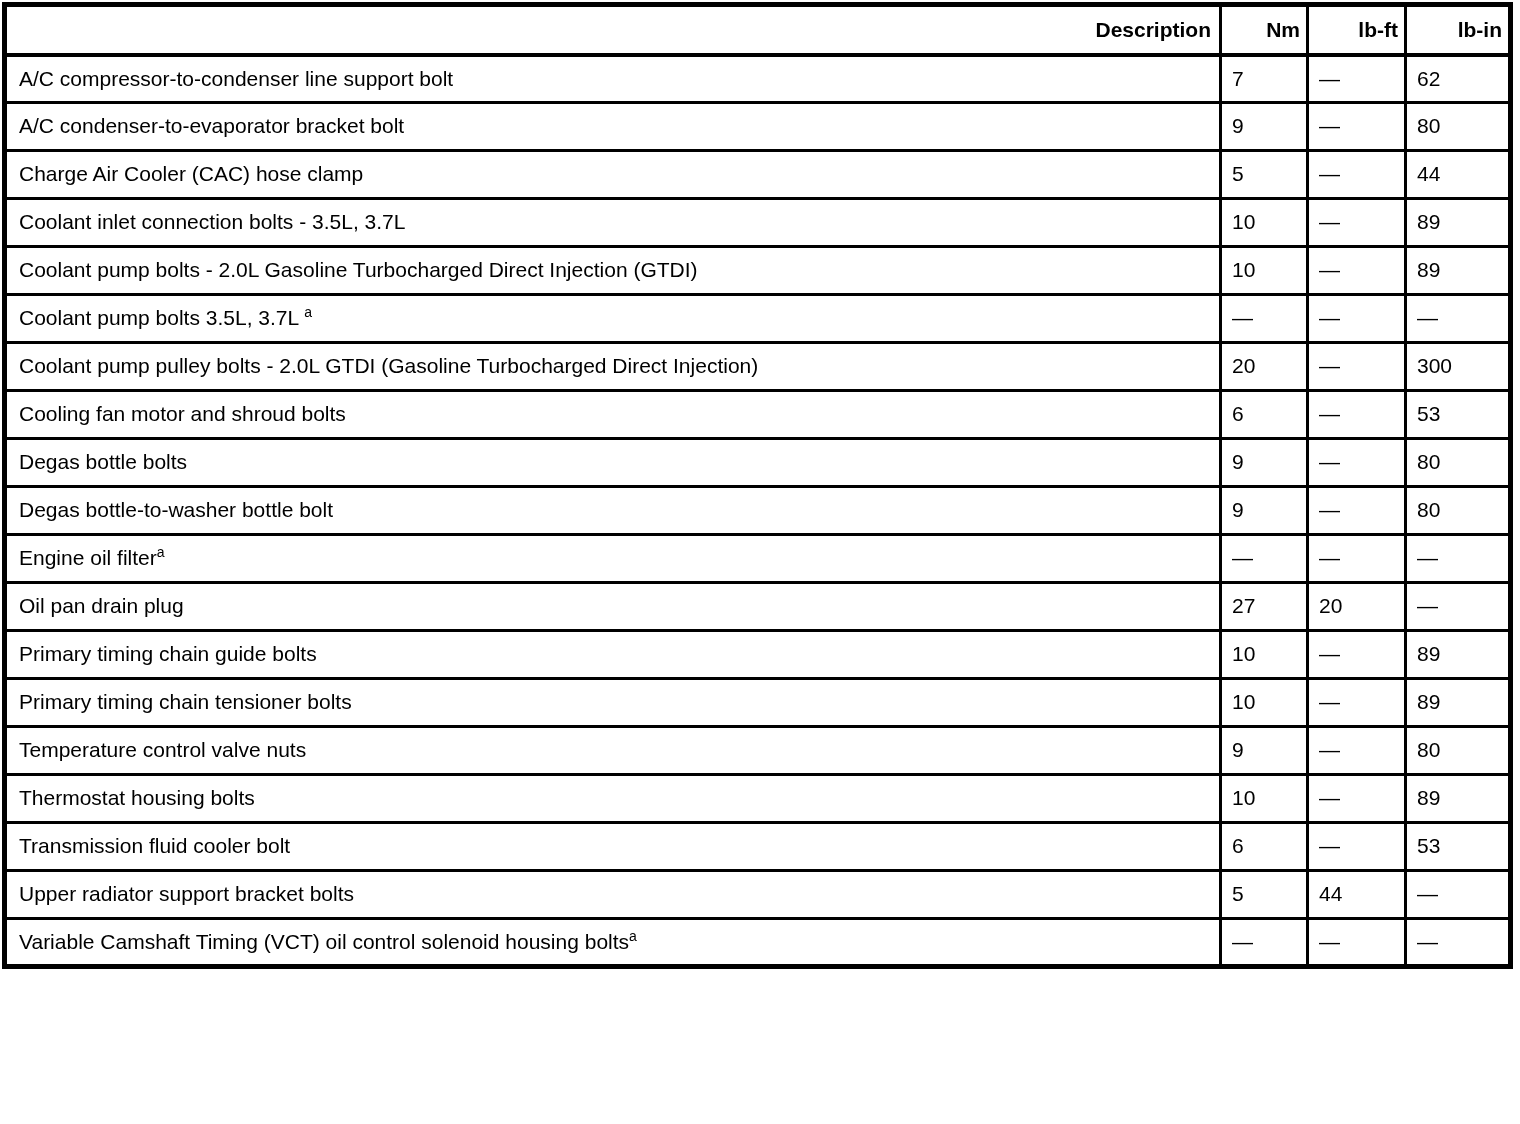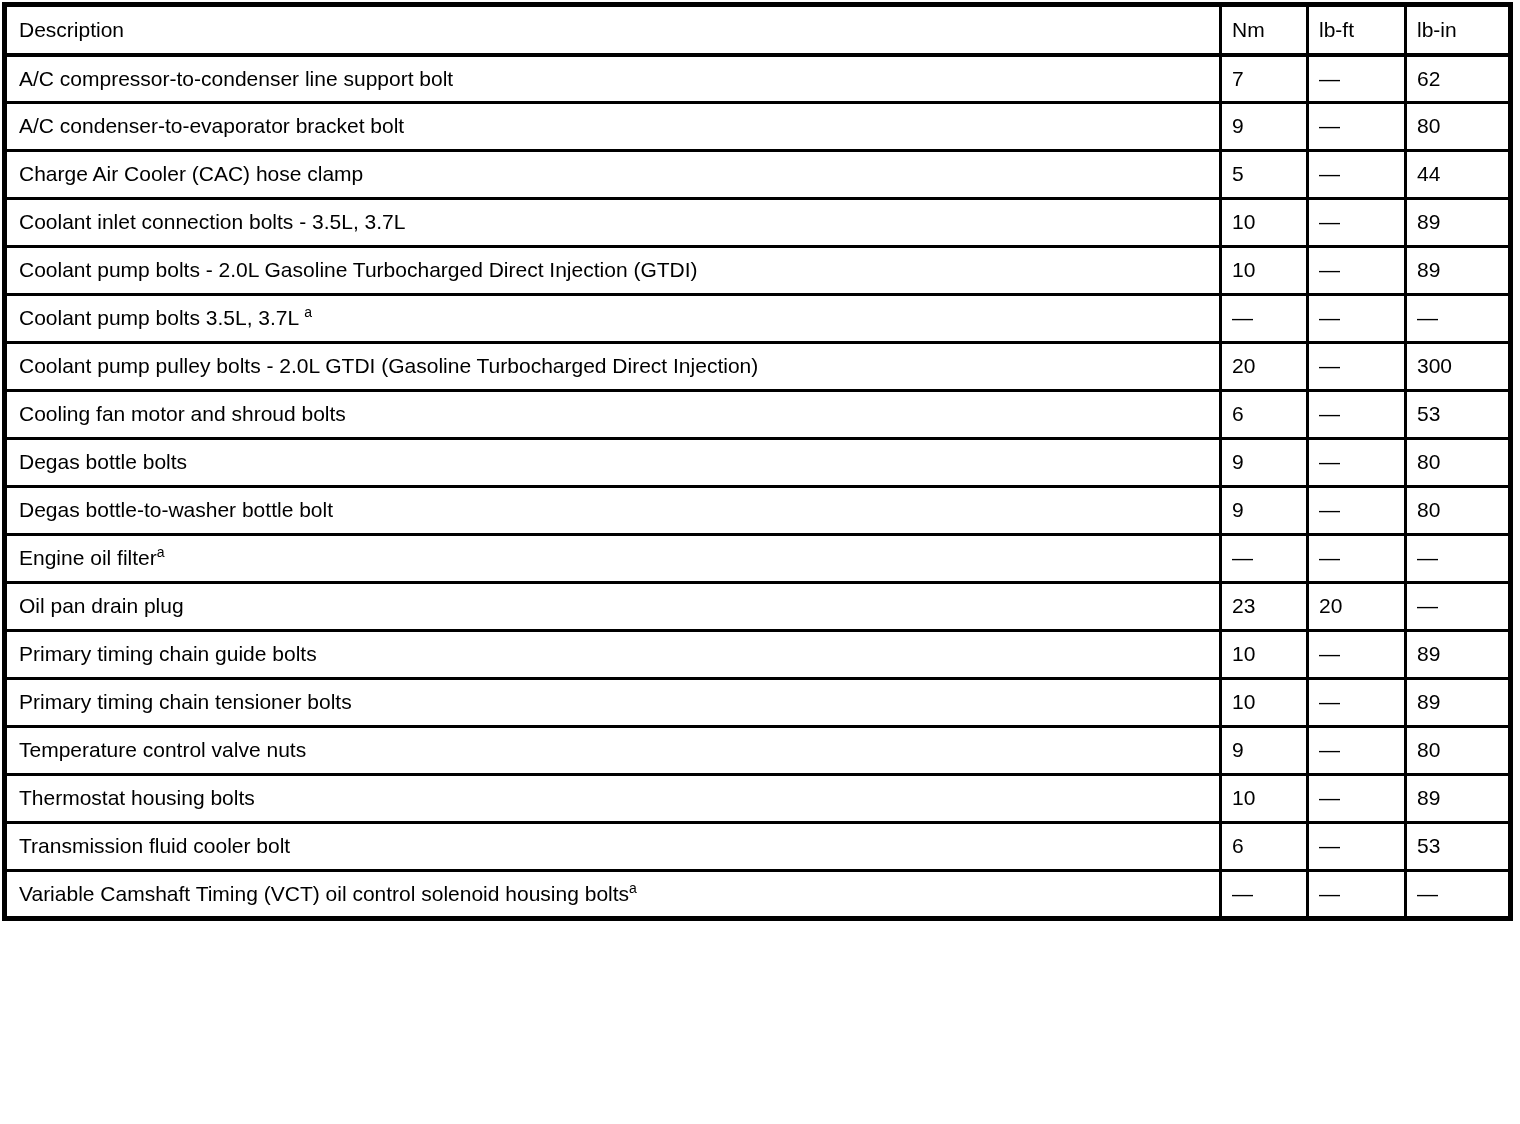--- a/index.html
+++ b/index.html
@@ -39,22 +39,23 @@
     text-align: left;
     font-size: 21px;
     line-height: 1.15;
     color: #000000;
     background: #ffffff;
     white-space: nowrap;
     overflow: hidden;
   }
   thead th {
     height: 50px;
-    font-weight: normal;
+    font-weight: bold;
     border-bottom-width: 4px;
+    text-align: right;
   }
   tbody td {
     height: 48px;
     font-weight: normal;
   }
   .desc { padding: 0 8px 0 12px; }
   .val  { padding: 0 6px 0 10px; }
 
   sup.fnote {
     font-size: 14px;
@@ -143,21 +144,21 @@
           <td class="val">80</td>
         </tr>
         <tr>
           <td class="desc">Engine oil filter<sup class="fnote">a</sup></td>
           <td class="val">—</td>
           <td class="val">—</td>
           <td class="val">—</td>
         </tr>
         <tr>
           <td class="desc">Oil pan drain plug</td>
-          <td class="val">23</td>
+          <td class="val">27</td>
           <td class="val">20</td>
           <td class="val">—</td>
         </tr>
         <tr>
           <td class="desc">Primary timing chain guide bolts</td>
           <td class="val">10</td>
           <td class="val">—</td>
           <td class="val">89</td>
         </tr>
         <tr>
@@ -176,20 +177,26 @@
           <td class="desc">Thermostat housing bolts</td>
           <td class="val">10</td>
           <td class="val">—</td>
           <td class="val">89</td>
         </tr>
         <tr>
           <td class="desc">Transmission fluid cooler bolt</td>
           <td class="val">6</td>
           <td class="val">—</td>
           <td class="val">53</td>
+        </tr>
+        <tr>
+          <td class="desc">Upper radiator support bracket bolts</td>
+          <td class="val">5</td>
+          <td class="val">44</td>
+          <td class="val">—</td>
         </tr>
         <tr>
           <td class="desc">Variable Camshaft Timing (VCT) oil control solenoid housing bolts<sup class="fnote">a</sup></td>
           <td class="val">—</td>
           <td class="val">—</td>
           <td class="val">—</td>
         </tr>
       </tbody>
   </table>
 </div>

